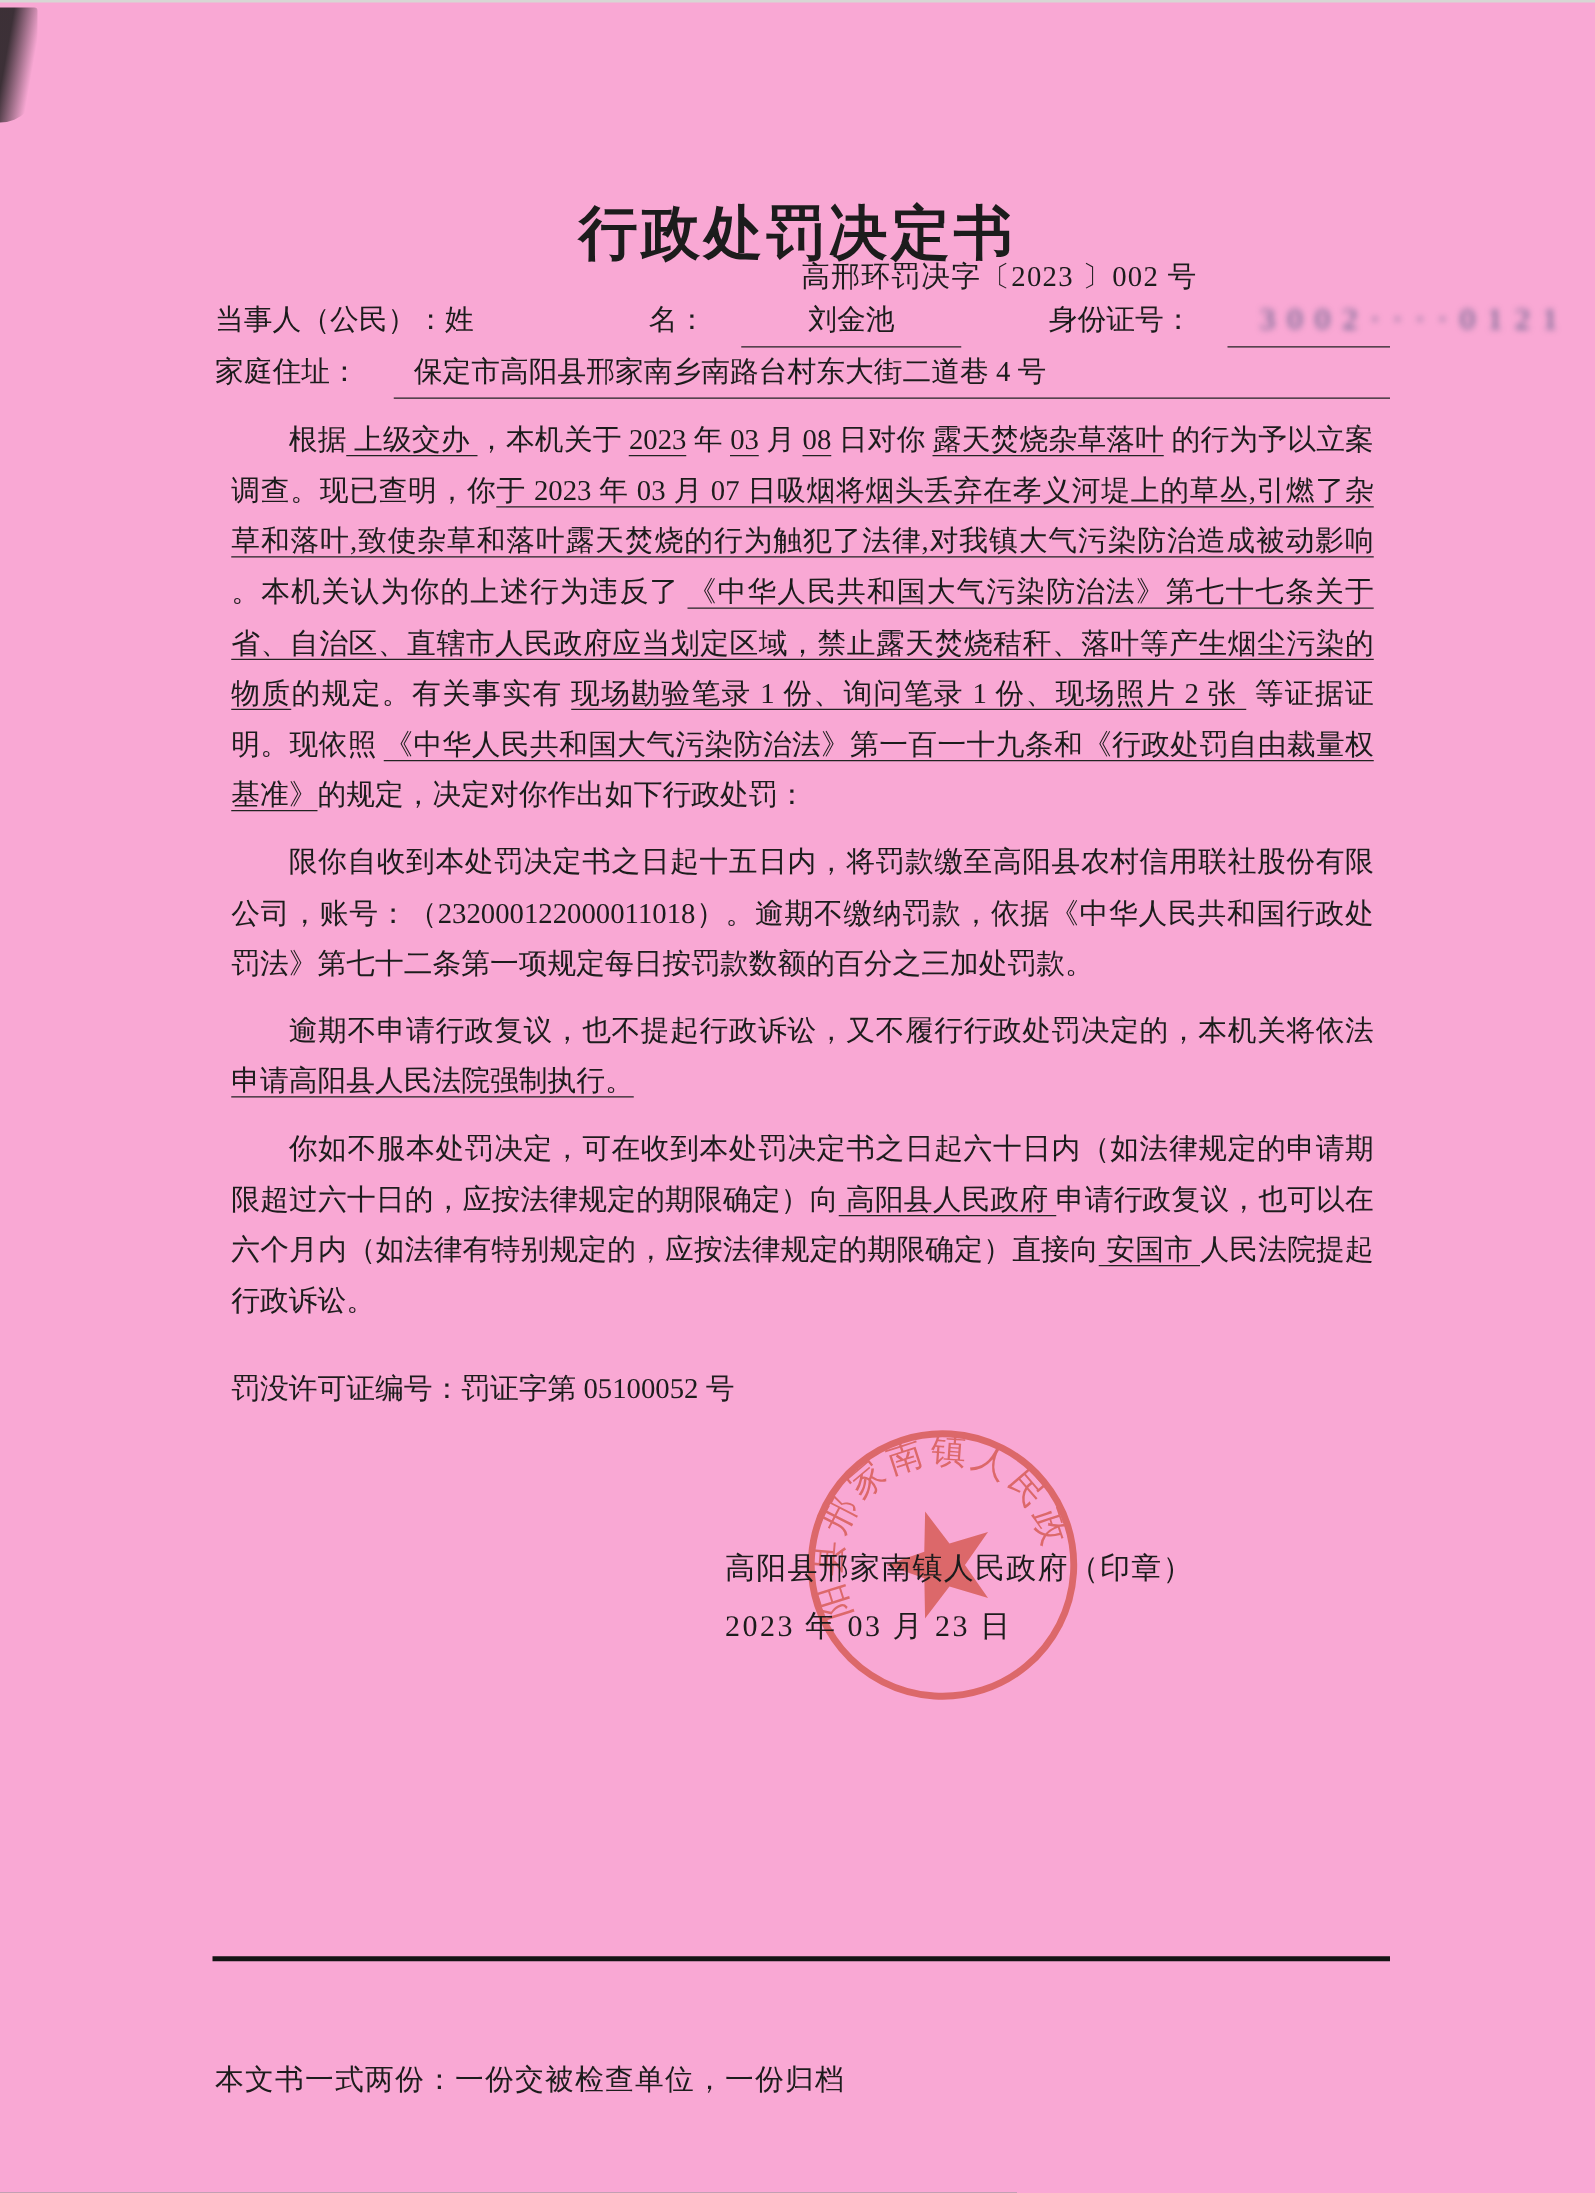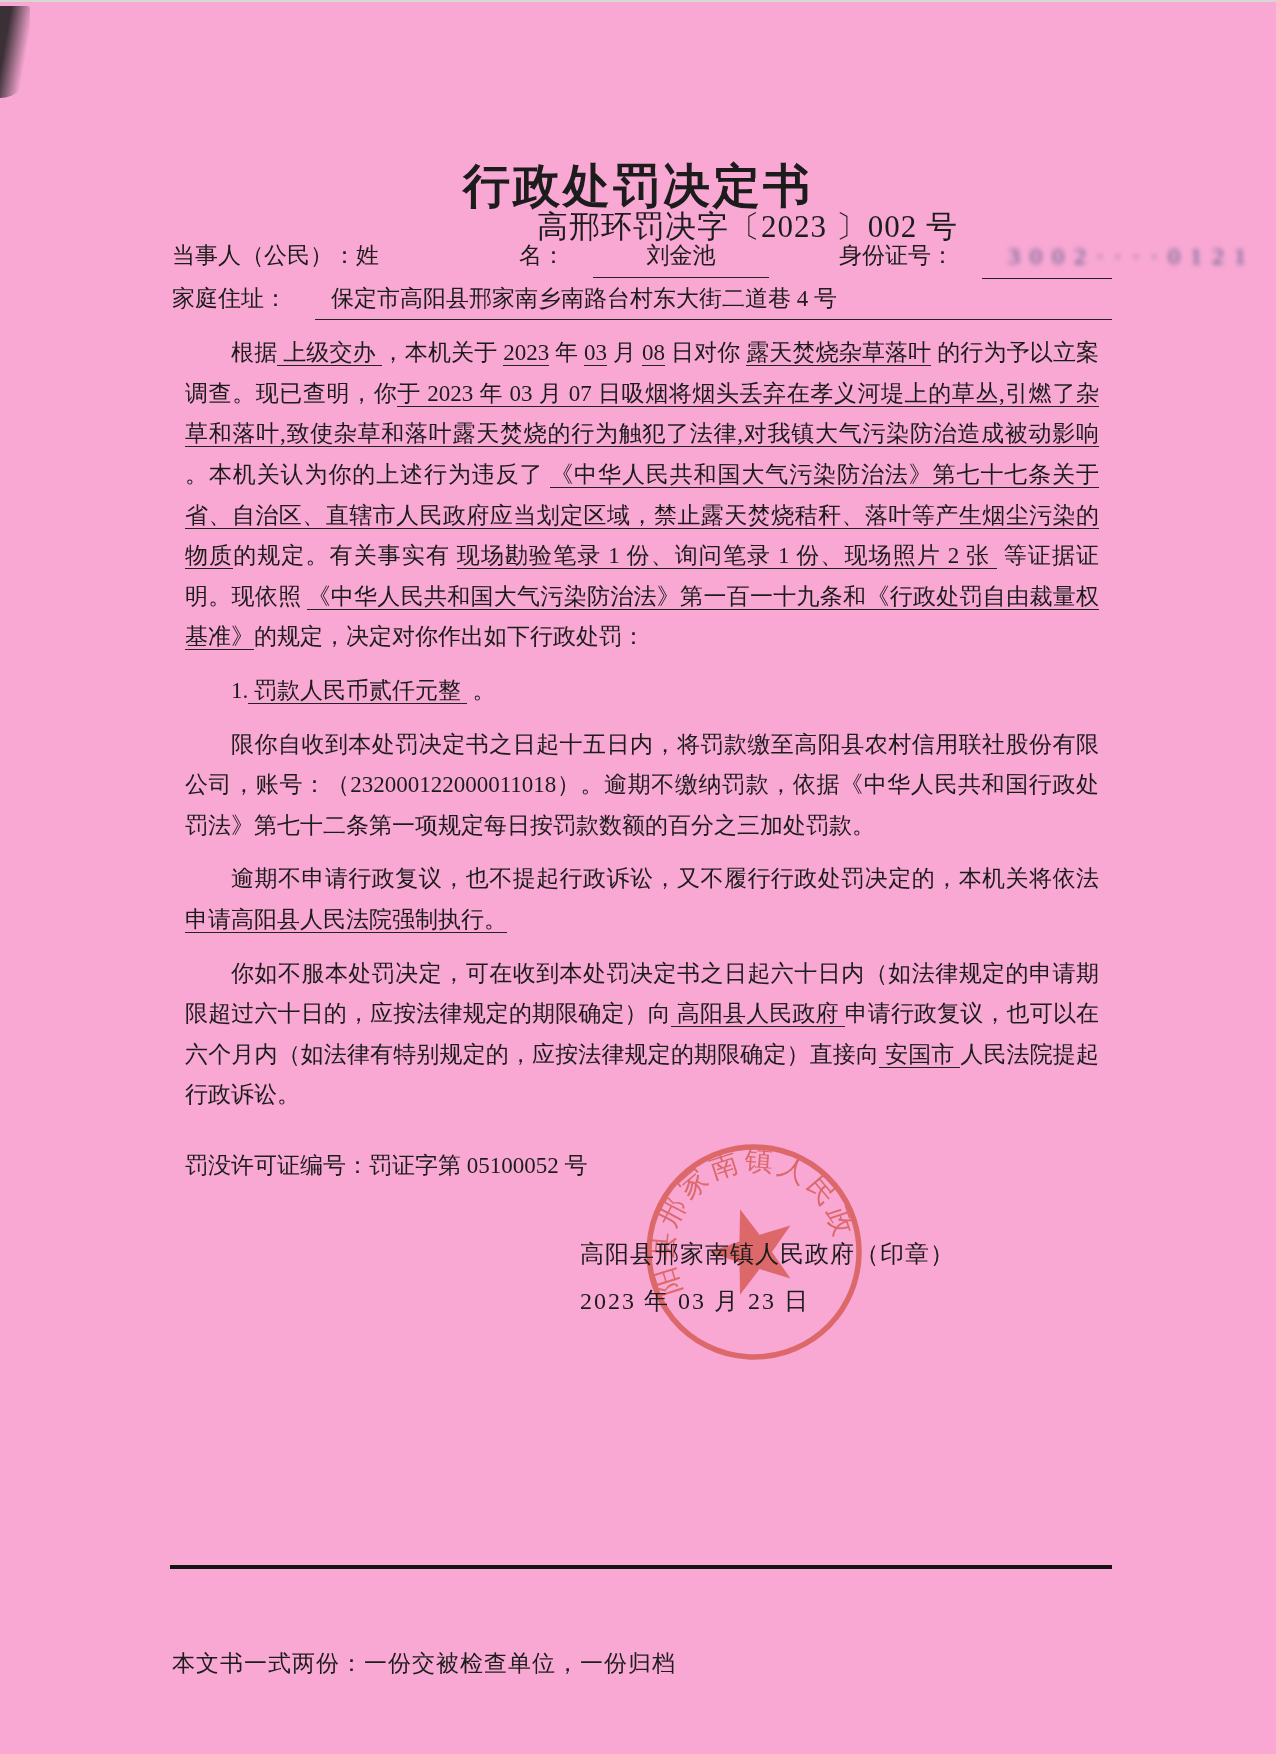--- a/index.html
+++ b/index.html
@@ -7,21 +7,21 @@
     position:relative; width:1276px; height:1754px; margin:0 auto;
     background:#f9a8d4; overflow:hidden;
     font-family:"Liberation Serif","DejaVu Serif",serif; color:#1c1c1c;
   }
   .title{
     position:absolute; top:124px; left:168px; width:940px;
     text-align:center; font-size:47px; font-weight:bold; letter-spacing:3px;
   }
   .docno{
     position:absolute; top:206px; left:170px; width:788px;
-    text-align:right; font-size:31px; letter-spacing:1px;
+    text-align:right; font-size:23px; letter-spacing:1px;
   }
   .content{
     position:absolute; top:236px; left:172px; width:940px;
     font-size:23px; line-height:40.6px; text-align:justify;
   }
   .flexline{display:flex; align-items:flex-start;gap:28px;}
   .u{border-bottom:1.8px solid #222;}
   .gap{display:inline-block; width:84px;}
   .name-blank{width:176px; text-align:center;}
   .grow{flex:1; min-width:40px;}
@@ -69,21 +69,20 @@
       <span class="u grow"><span class="id-redacted">3002····0121</span></span>
     </div>
 
     <div class="flexline">
       <span>家庭住址：</span>
       <span class="u grow addr-blank">保定市高阳县邢家南乡南路台村东大街二道巷 4 号</span>
     </div>
 
     <div id="body-paragraphs">
         <p class="para"><span>根据</span><span class="u">&nbsp;上级交办&nbsp;</span><span>，本机关于 </span><span class="u">2023</span><span> 年 </span><span class="u">03</span><span> 月 </span><span class="u">08</span><span> 日对你 </span><span class="u">露天焚烧杂草落叶</span><span> 的行为予以立案调查。现已查明，你</span><span class="u">于 2023 年 03 月 07 日吸烟将烟头丢弃在孝义河堤上的草丛,引燃了杂草和落叶,致使杂草和落叶露天焚烧的行为触犯了法律,对我镇大气污染防治造成被动影响</span><span> 。本机关认为你的上述行为违反了 </span><span class="u">《中华人民共和国大气污染防治法》第七十七条关于省、自治区、直辖市人民政府应当划定区域，禁止露天焚烧秸秆、落叶等产生烟尘污染的物质</span><span>的规定。有关事实有 </span><span class="u">现场勘验笔录 1 份、询问笔录 1 份、现场照片 2 张&nbsp;</span><span> 等证据证明。现依照 </span><span class="u">《中华人民共和国大气污染防治法》第一百一十九条和《行政处罚自由裁量权基准》</span><span>的规定，决定对你作出如下行政处罚：</span></p>
-        <p class="para"><span>1.</span><span class="u">&nbsp;罚款人民币贰仟元整&nbsp;</span><span> 。</span></p>
         <p class="para"><span>限你自收到本处罚决定书之日起十五日内，将罚款缴至高阳县农村信用联社股份有限公司，账号：（232000122000011018）。逾期不缴纳罚款，依据《中华人民共和国行政处罚法》第七十二条第一项规定每日按罚款数额的百分之三加处罚款。</span></p>
         <p class="para"><span>逾期不申请行政复议，也不提起行政诉讼，又不履行行政处罚决定的，本机关将依法</span><span class="u">申请高阳县人民法院强制执行。</span></p>
         <p class="para"><span>你如不服本处罚决定，可在收到本处罚决定书之日起六十日内（如法律规定的申请期限超过六十日的，应按法律规定的期限确定）向</span><span class="u">&nbsp;高阳县人民政府&nbsp;</span><span>申请行政复议，也可以在六个月内（如法律有特别规定的，应按法律规定的期限确定）直接向</span><span class="u">&nbsp;安国市&nbsp;</span><span>人民法院提起行政诉讼。</span></p>
       </div>
 
     <p class="para permit">罚没许可证编号：罚证字第 05100052 号</p>
   </div>
 
   <div class="sig-block">
     <div>高阳县邢家南镇人民政府（印章）</div>

